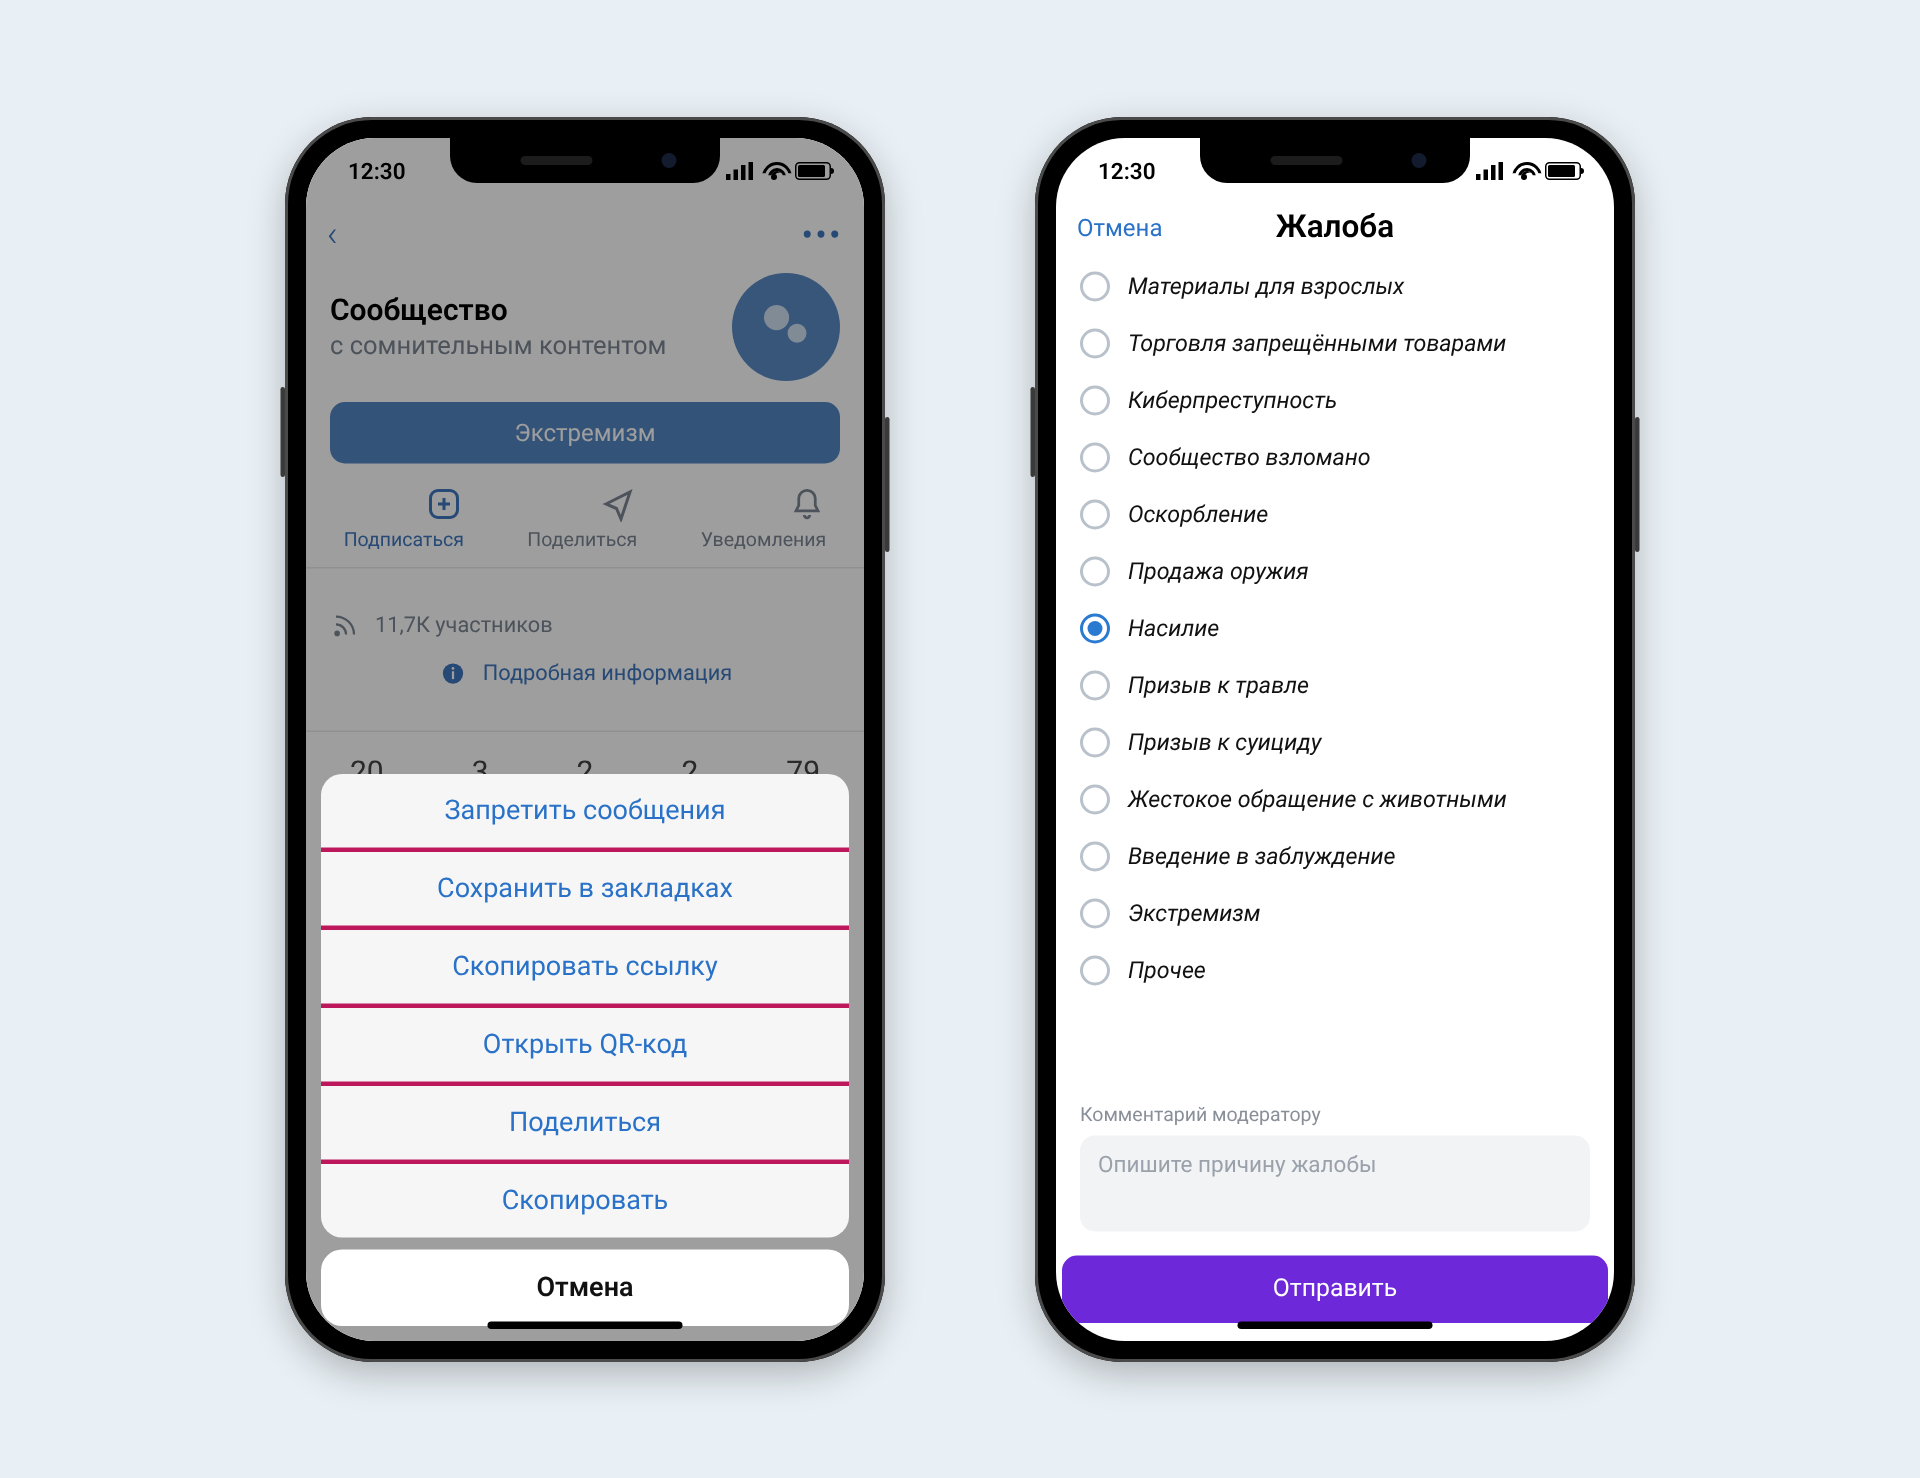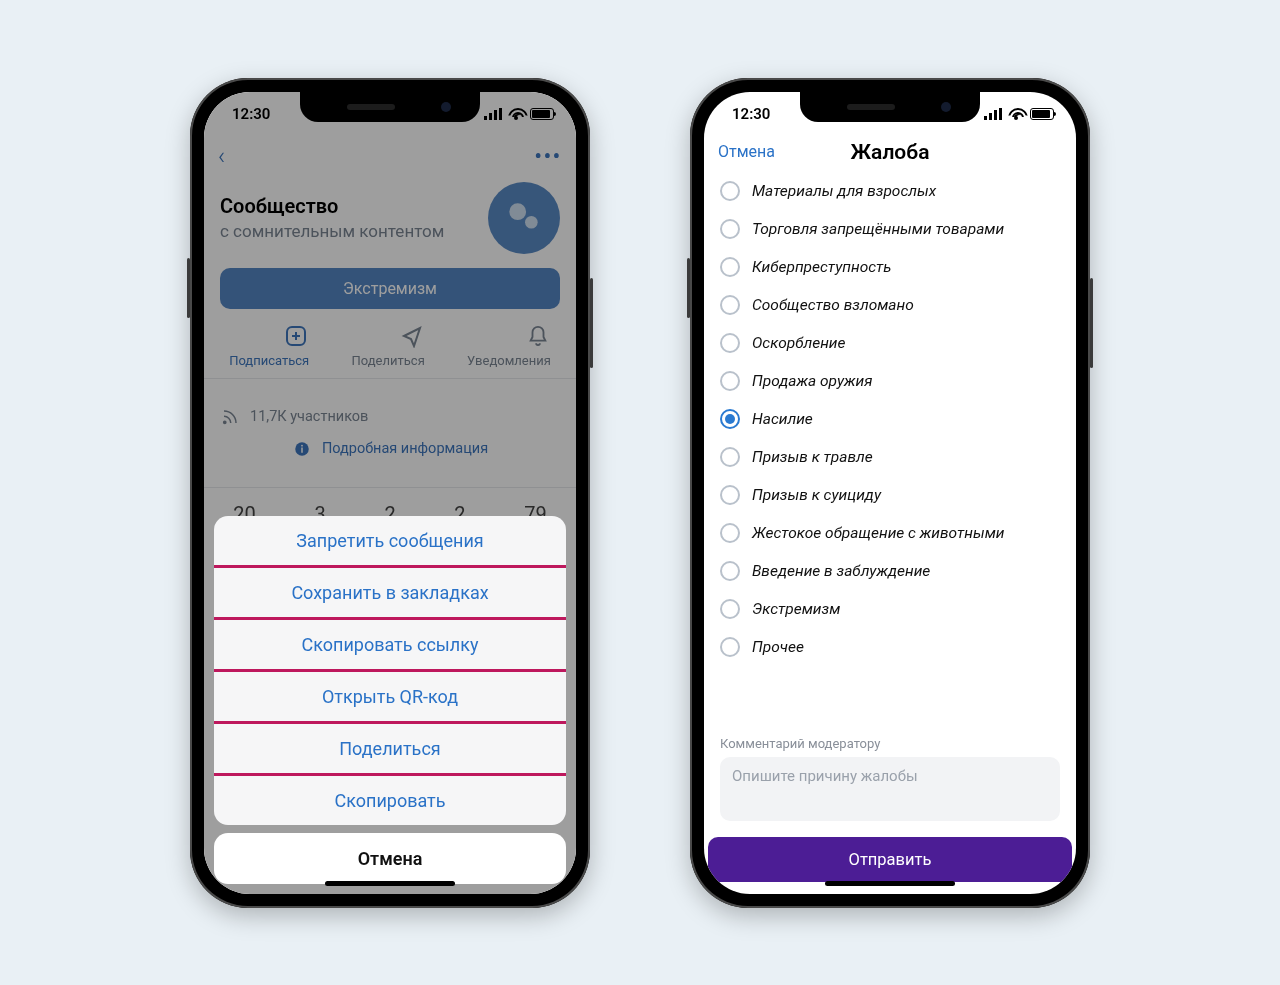--- a/index.html
+++ b/index.html
@@ -230,21 +230,21 @@
     margin:0 16px;
     background:#f2f3f5;
     border-radius:10px;
     height:64px;
     padding:10px 12px;
     color:#9aa1ab;
     font-size:15px;
   }
   .send-btn{
     margin:16px 4px 0;
-    background:#4c1d95;
+    background:#6d28d9;
     color:#fff; text-align:center;
     padding:13px 0; border-radius:10px; font-size:16.5px;
   }
 </style>
 </head>
 <body>
 
 <div class="phone left">
   <div class="screen">
     <div class="notch">

